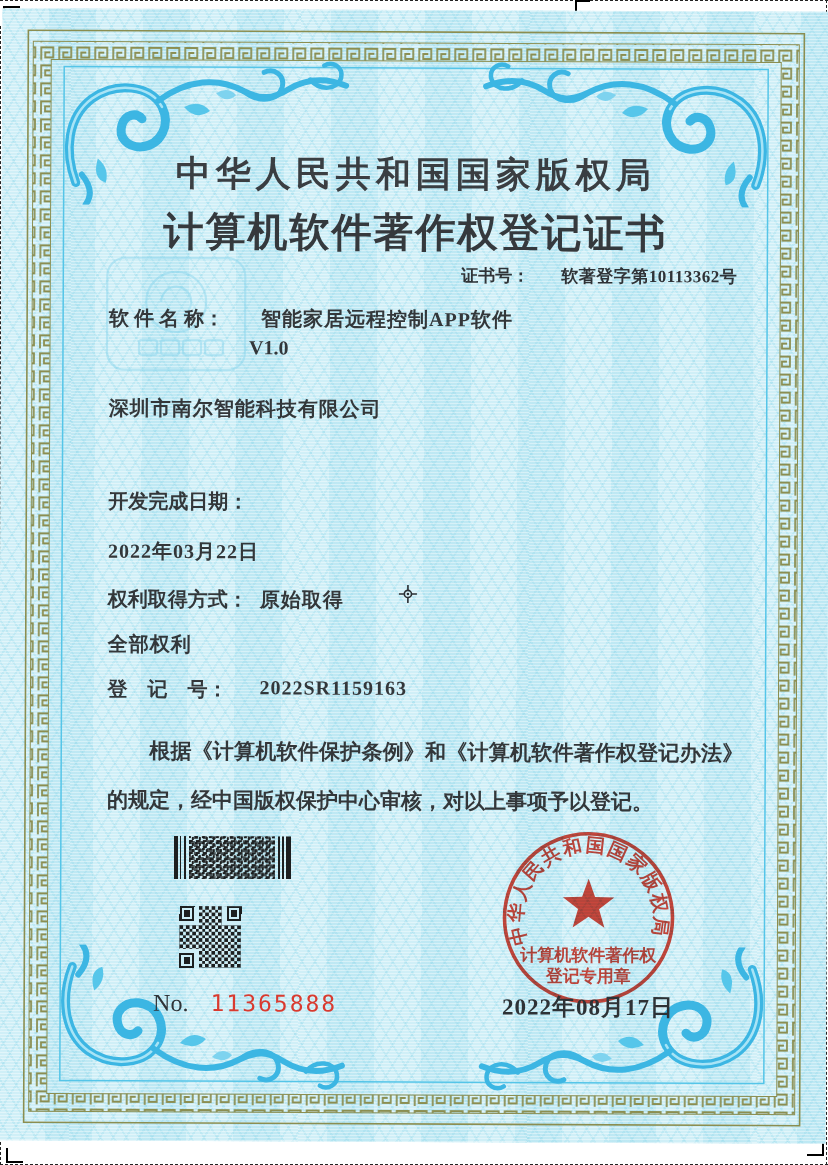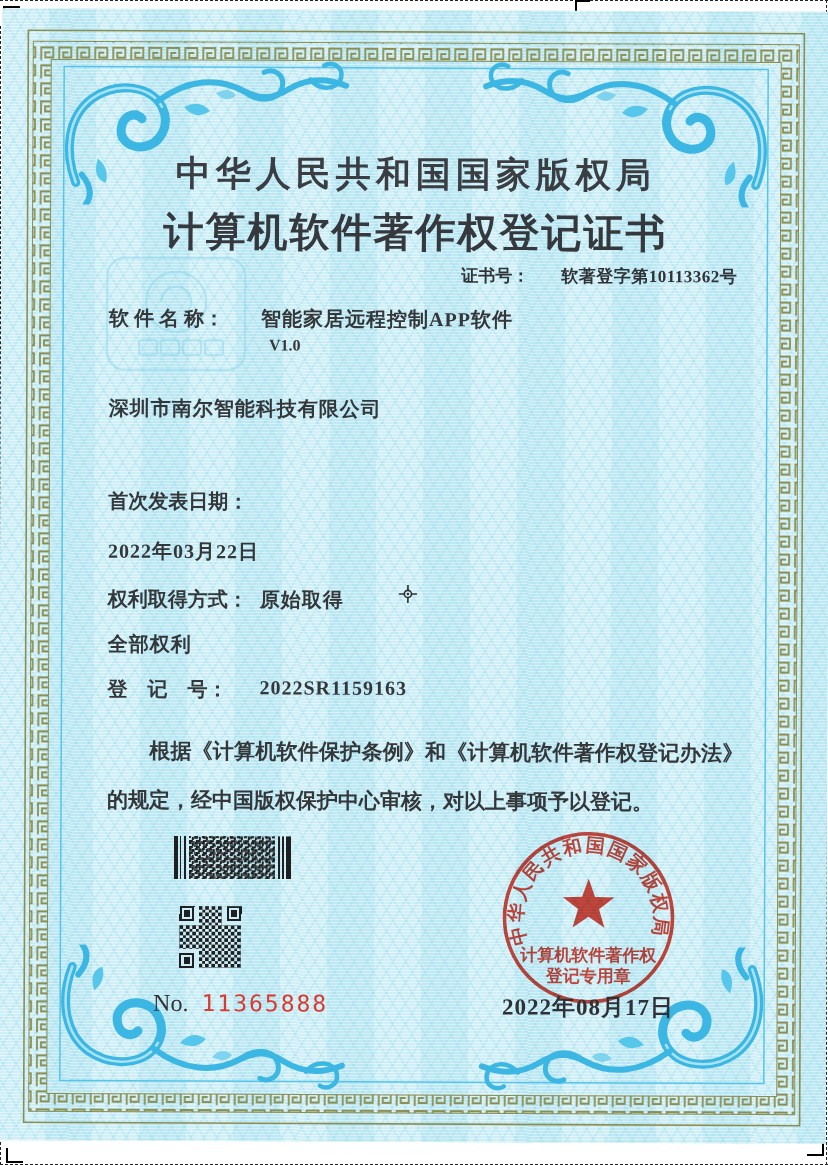--- a/index.html
+++ b/index.html
@@ -44,29 +44,29 @@
     left:0;right:92px;top:254px;text-align:right;
     font-size:17px;font-weight:700;color:#2f3337;white-space:nowrap;
   }
   .certno .certno-val{margin-left:32px;letter-spacing:.5px;}
   .row{
     left:108px;display:flex;align-items:flex-start;
     font-size:20px;font-weight:700;color:#33373a;white-space:nowrap;
   }
   .row .lbl{width:152px;flex:none;}
   .row .val{letter-spacing:1px;}
-  .vline2{left:268px;font-size:16px;font-weight:700;color:#33373a;}
+  .vline2{left:248px;font-size:20px;font-weight:700;color:#33373a;}
   .statement{
     left:108px;top:718px;width:636px;
     font-size:21px;font-weight:700;color:#33373a;line-height:49px;
     text-indent:2em;text-align:justify;
   }
   .serial{left:155px;top:981px;font-size:24px;white-space:nowrap;}
   .serial .no{color:#2f3337;}
-  .serial .num{color:#d93a2f;font-family:"DejaVu Sans Mono",monospace;font-size:23px;letter-spacing:2px;margin-left:13px;}
+  .serial .num{color:#d93a2f;font-family:"DejaVu Sans Mono",monospace;font-size:23px;letter-spacing:2px;margin-left:22px;}
   .issue-date{
     left:470px;top:981px;width:240px;text-align:center;
     font-size:23px;font-weight:700;color:#2e3236;letter-spacing:1px;white-space:nowrap;
   }
   
   .fl{width:300px;height:150px;pointer-events:none;}
   .fl-tl{left:56px;top:46px;}
   .fl-tr{left:472px;top:46px;transform:scaleX(-1);}
   .fl-bl{left:56px;top:936px;transform:scaleY(-1);}
   .fl-br{left:472px;top:936px;transform:scale(-1,-1);}
@@ -151,21 +151,21 @@
     <span class="lbl">软 件 名 称：</span>
     <span class="val">智能家居远程控制APP软件</span>
   </div>
   <div class="vline2" style="top:327px;">V1.0</div>
 
   <div class="row" style="top:386px;">
     <span class="val">深圳市南尔智能科技有限公司</span>
   </div>
 
   <div class="row" style="top:479px;">
-    <span class="lbl">首次发表日期：</span>
+    <span class="lbl">开发完成日期：</span>
   </div>
 
   <div class="row" style="top:529px;">
     <span class="val">2022年03月22日</span>
   </div>
 
   <div class="row" style="top:577px;">
     <span class="lbl">权利取得方式：</span>
     <span class="val">原始取得</span>
   </div>

